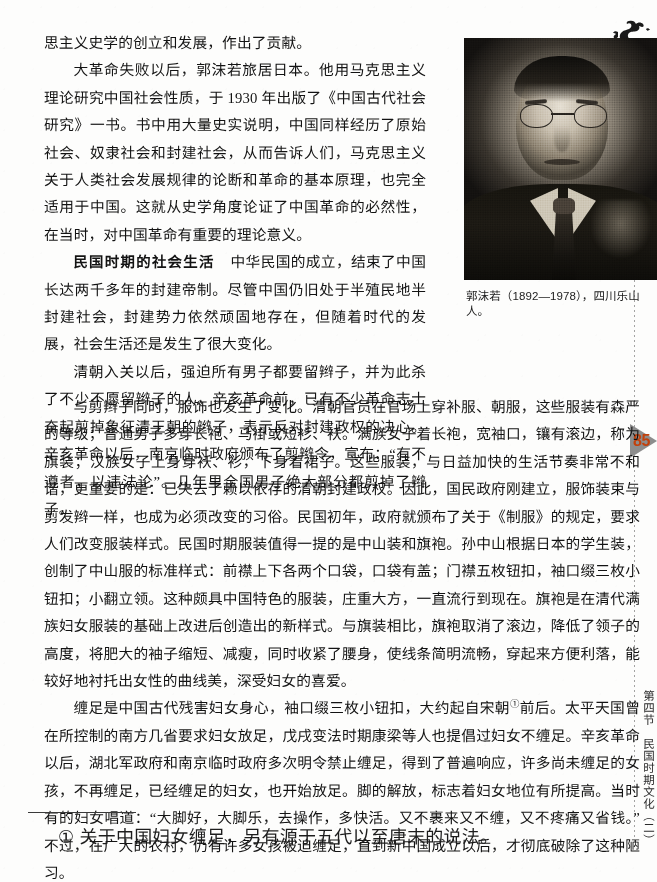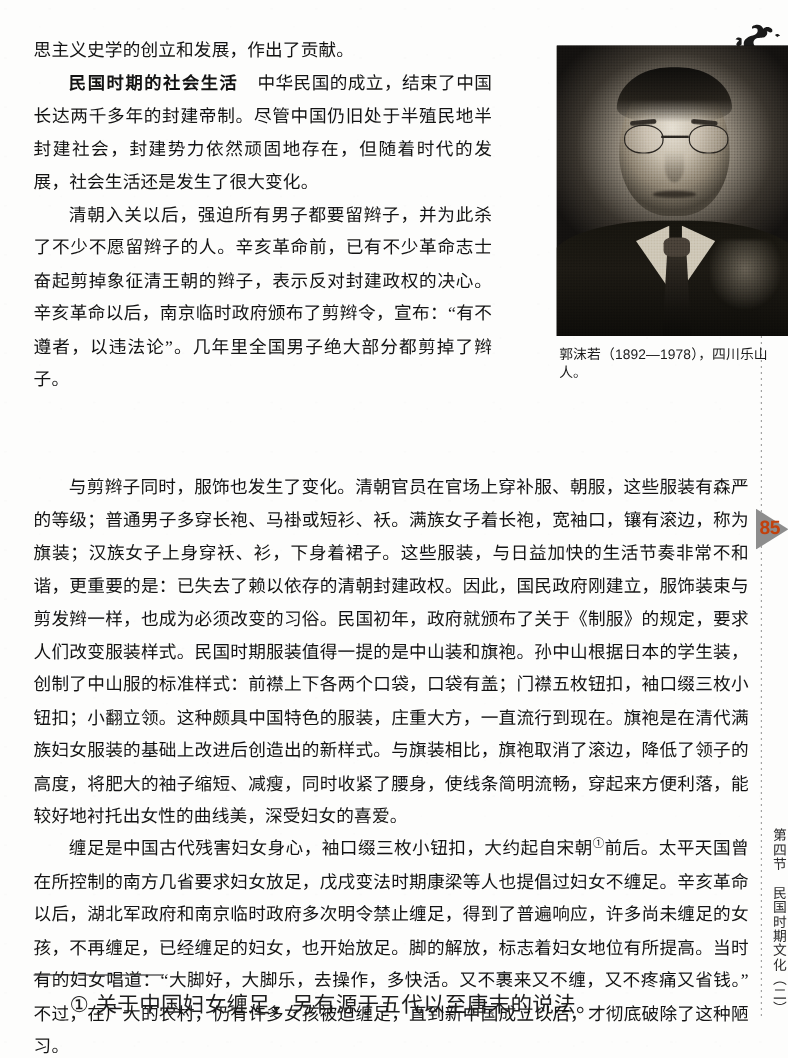--- a/index.html
+++ b/index.html
@@ -264,20 +264,21 @@
 
   
   .body-text {
     position: absolute;
     font-size: 14.7px;
     line-height: 27.4px;
     color: #131313;
     text-align: justify;
     text-justify: inter-ideograph;
     letter-spacing: 0.15px;
+    margin-left: 16px;
   }
   
   #col-narrow {
     left: 28px;
     top: 30px;
     width: 382px;
   }
   
   #col-wide {
     left: 28px;
@@ -369,20 +370,21 @@
       </div>
       <div class="nose"></div>
       <div class="mouth"></div>
       <div class="halftone"></div>
     </div>
     <figcaption class="caption">郭沫若（1892—1978），四川乐山人。</figcaption>
   </figure>
 
   <div class="body-text" id="col-narrow">
     <p class="para">思主义史学的创立和发展，作出了贡献。</p>
+    <p class="para indent">大革命失败以后，郭沫若旅居日本。他用马克思主义理论研究中国社会性质，于 1930 年出版了《中国古代社会研究》一书。书中用大量史实说明，中国同样经历了原始社会、奴隶社会和封建社会，从而告诉人们，马克思主义关于人类社会发展规律的论断和革命的基本原理，也完全适用于中国。这就从史学角度论证了中国革命的必然性，在当时，对中国革命有重要的理论意义。</p>
     <p class="para indent"><span class="heading-run gap-after">民国时期的社会生活</span><span>中华民国的成立，结束了中国长达两千多年的封建帝制。尽管中国仍旧处于半殖民地半封建社会，封建势力依然顽固地存在，但随着时代的发展，社会生活还是发生了很大变化。</span></p>
     <p class="para indent">清朝入关以后，强迫所有男子都要留辫子，并为此杀了不少不愿留辫子的人。辛亥革命前，已有不少革命志士奋起剪掉象征清王朝的辫子，表示反对封建政权的决心。辛亥革命以后，南京临时政府颁布了剪辫令，宣布：“有不遵者，以违法论”。几年里全国男子绝大部分都剪掉了辫子。</p>
   </div>
 
   <div class="body-text" id="col-wide">
     <p class="para indent">与剪辫子同时，服饰也发生了变化。清朝官员在官场上穿补服、朝服，这些服装有森严的等级；普通男子多穿长袍、马褂或短衫、袄。满族女子着长袍，宽袖口，镶有滚边，称为旗装；汉族女子上身穿袄、衫，下身着裙子。这些服装，与日益加快的生活节奏非常不和谐，更重要的是：已失去了赖以依存的清朝封建政权。因此，国民政府刚建立，服饰装束与剪发辫一样，也成为必须改变的习俗。民国初年，政府就颁布了关于《制服》的规定，要求人们改变服装样式。民国时期服装值得一提的是中山装和旗袍。孙中山根据日本的学生装，创制了中山服的标准样式：前襟上下各两个口袋，口袋有盖；门襟五枚钮扣，袖口缀三枚小钮扣；小翻立领。这种颇具中国特色的服装，庄重大方，一直流行到现在。旗袍是在清代满族妇女服装的基础上改进后创造出的新样式。与旗装相比，旗袍取消了滚边，降低了领子的高度，将肥大的袖子缩短、减瘦，同时收紧了腰身，使线条简明流畅，穿起来方便利落，能较好地衬托出女性的曲线美，深受妇女的喜爱。</p>
     <p class="para indent"><span>缠足是中国古代残害妇女身心，袖口缀三枚小钮扣，大约起自宋朝</span><span class="fn-ref">①</span><span>前后。太平天国曾在所控制的南方几省要求妇女放足，戊戌变法时期康梁等人也提倡过妇女不缠足。辛亥革命以后，湖北军政府和南京临时政府多次明令禁止缠足，得到了普遍响应，许多尚未缠足的女孩，不再缠足，已经缠足的妇女，也开始放足。脚的解放，标志着妇女地位有所提高。当时有的妇女唱道：“大脚好，大脚乐，去操作，多快活。又不裹来又不缠，又不疼痛又省钱。” 不过，在广大的农村，仍有许多女孩被迫缠足，直到新中国成立以后，才彻底破除了这种陋习。</span></p>
   </div>
 
   <div id="footnote-block">

